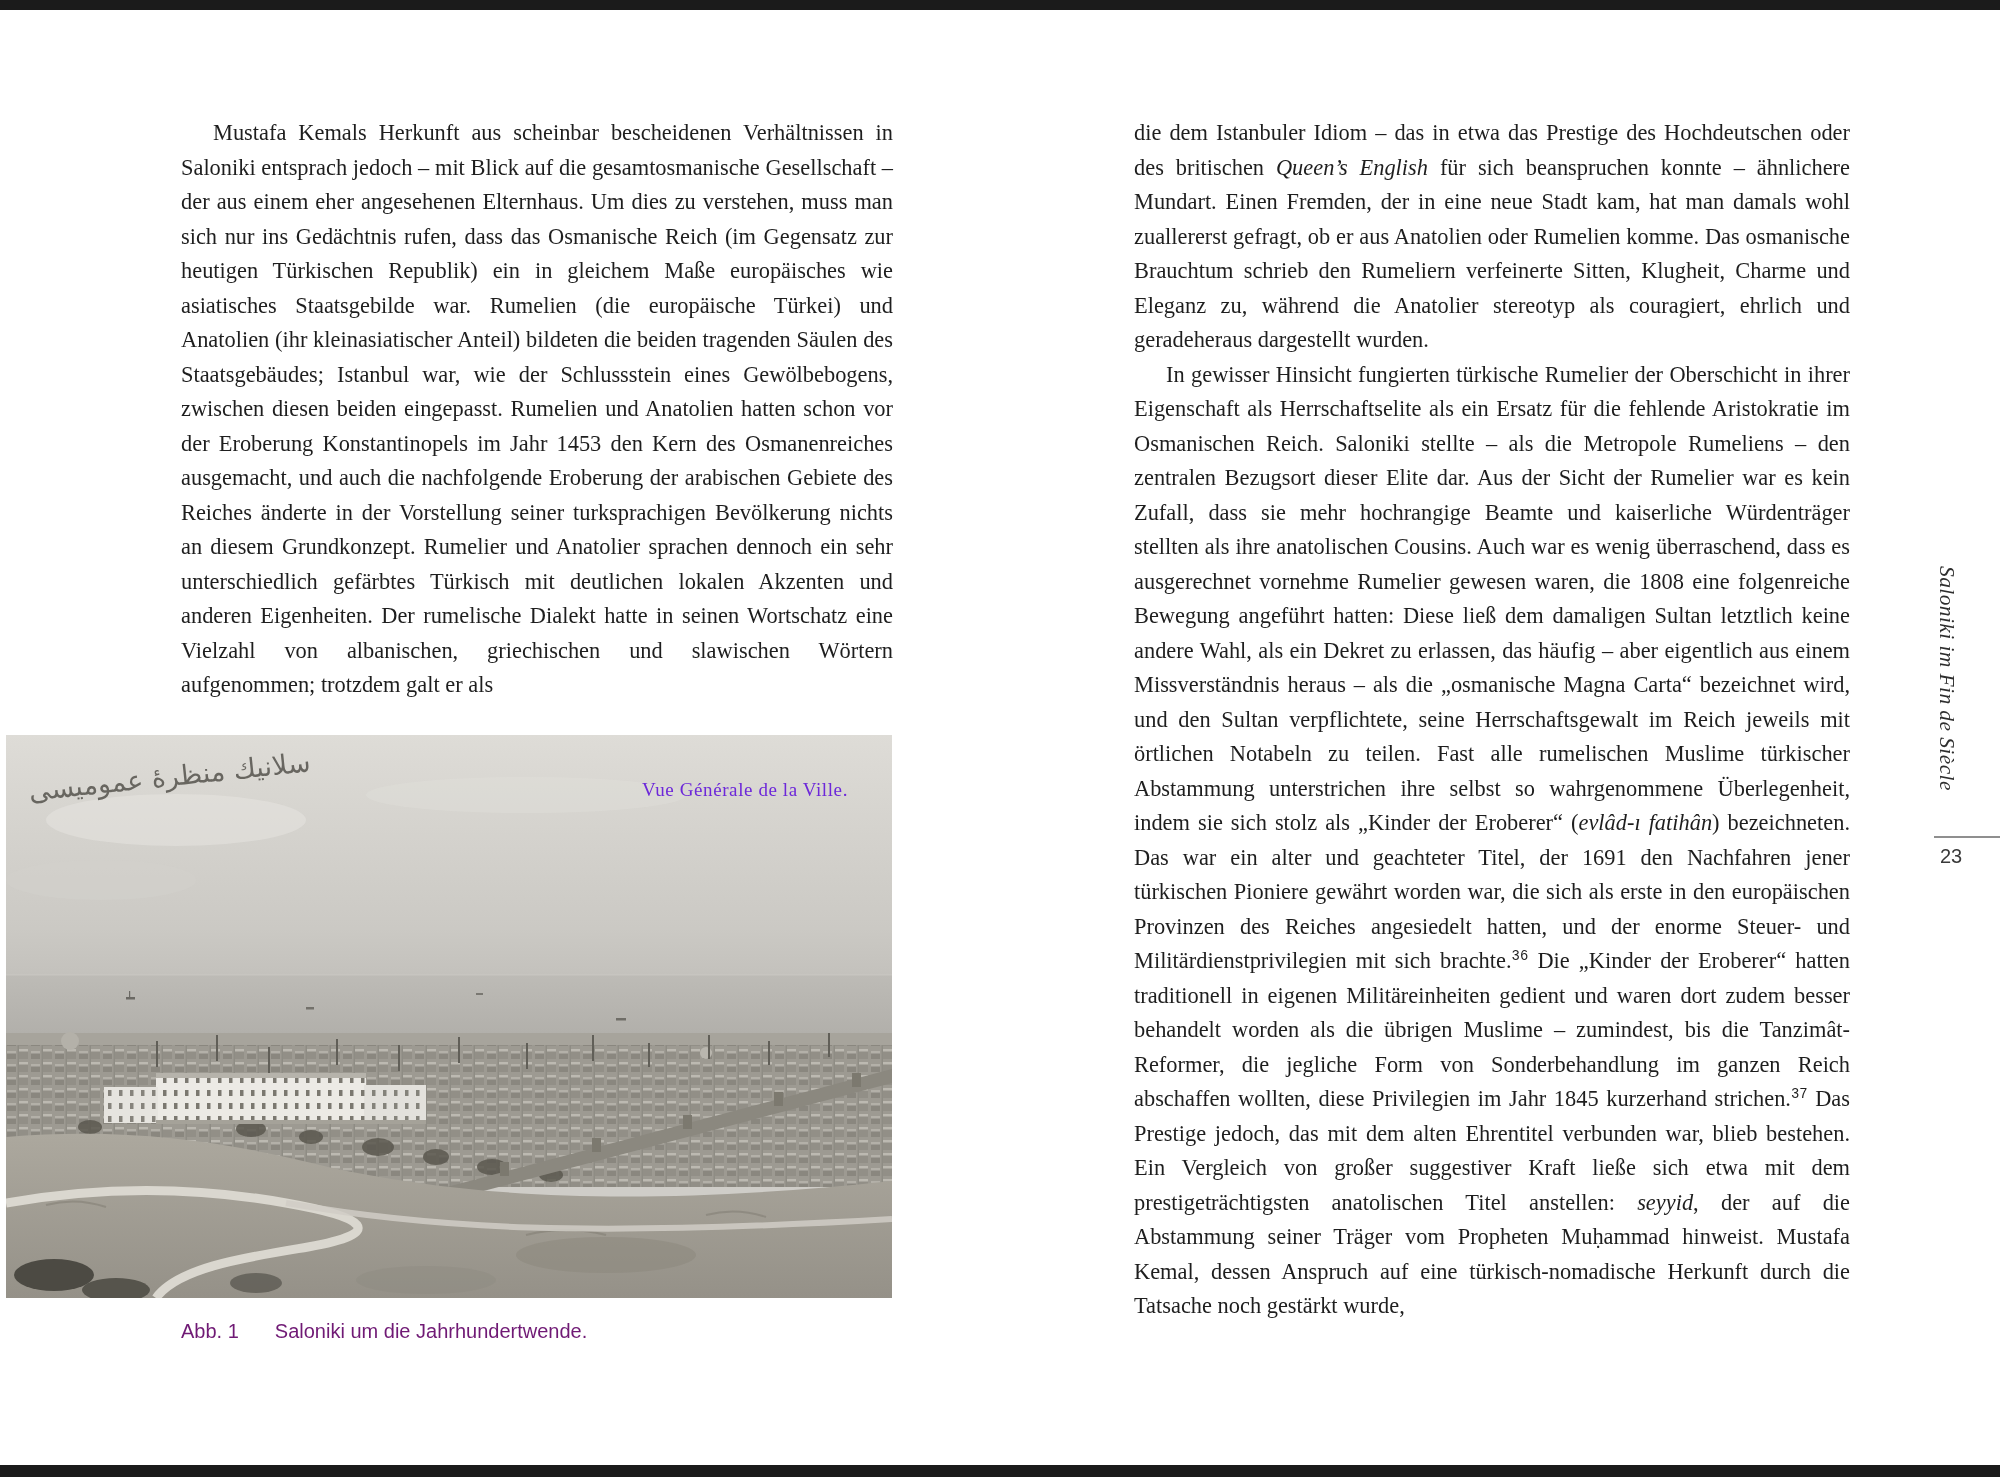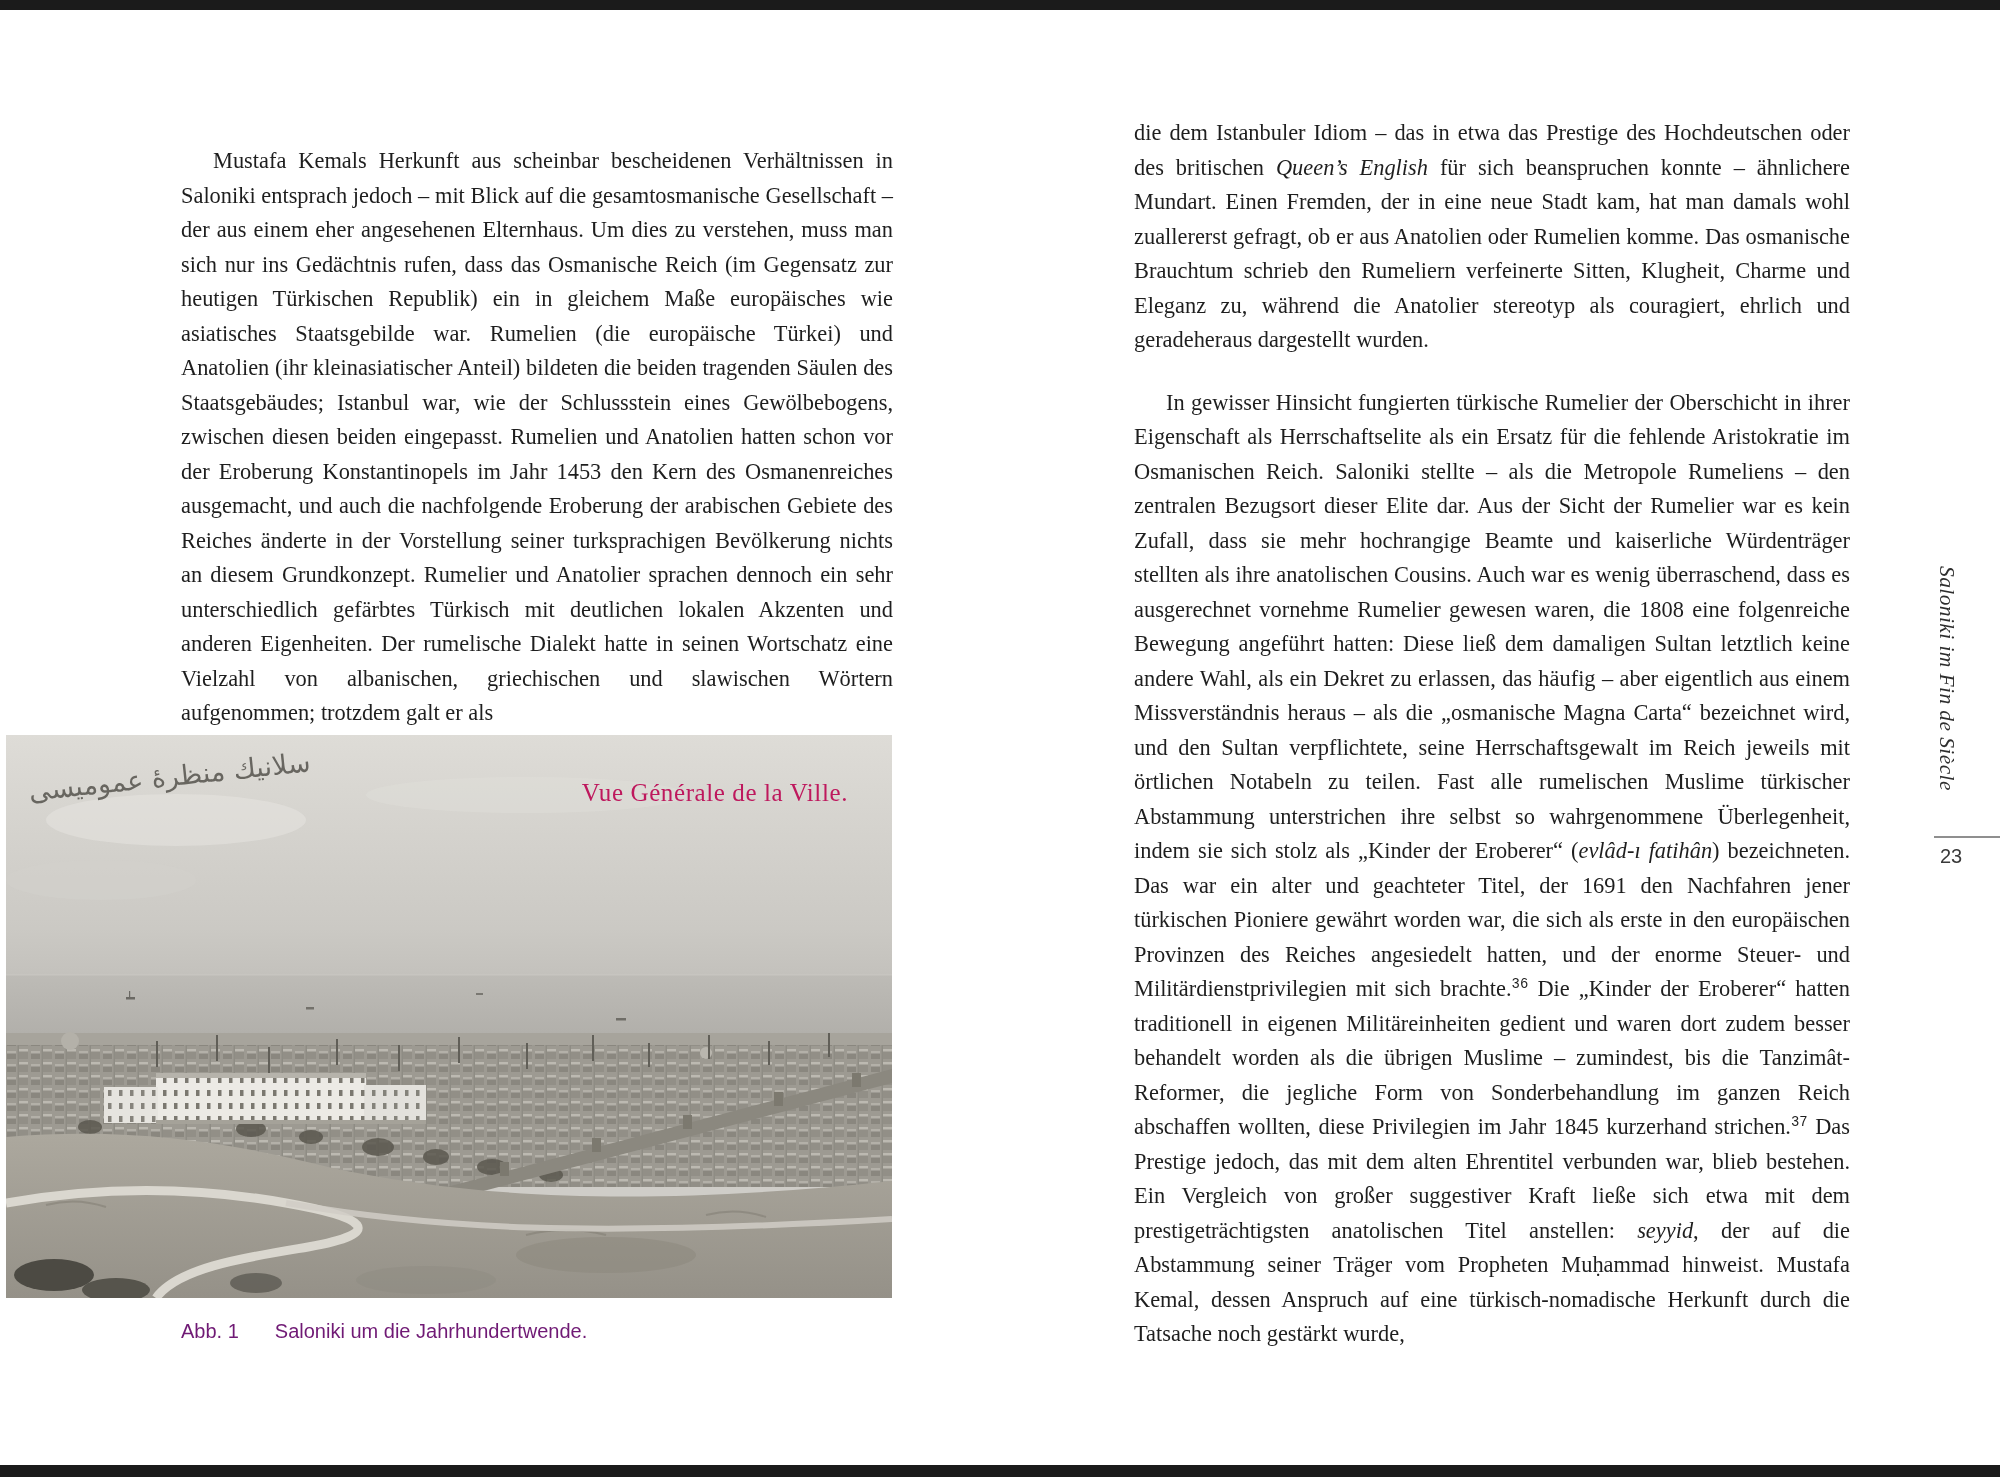--- a/index.html
+++ b/index.html
@@ -19,21 +19,21 @@
 
   
   .text-col { position:absolute; }
   .text-col p {
     margin:0;
     text-align:justify;
     font-size:22.4px;
     line-height:34.5px;
     hyphens:auto; -webkit-hyphens:auto;
   }
-  .text-col p.indent { text-indent:32px;margin-top:28px; }
+  .text-col p.indent { text-indent:32px; }
   .text-col em { }
   .text-col sup { font-size:0.62em; vertical-align:super; line-height:0;font-family:Liberation Mono, monospace; }
 
   .col-left  { left:181px;  top:116px; width:712px; }
   .col-right { left:1134px; top:116px; width:716px; }
 
   
   figure.postcard { position:absolute; left:6px; top:735px; width:886px; margin:0; }
   .photo {
     position:relative; width:886px; height:563px;
@@ -44,21 +44,21 @@
     position:absolute; left:22px; top:26px;
     transform:rotate(-6deg);
     font-family:"DejaVu Sans",sans-serif;
     font-size:27px; color:#55534d;
     direction:rtl; opacity:0.85;
     letter-spacing:1px;
   }
   .photo-caption {
     position:absolute; right:44px; top:44px;
     font-family:"Liberation Serif",serif;
-    font-size:25px; color:#be185d;
+    font-size:19px; color:#6d28d9;
     letter-spacing:0.6px;
   }
   figcaption {
     margin-top:22px; padding-left:175px;
     font-family:"Liberation Sans","DejaVu Sans",sans-serif;
     font-size:20px; color:#701a75;
   }
   .cap-label { display:inline-block; margin-right:36px; }
 
   

